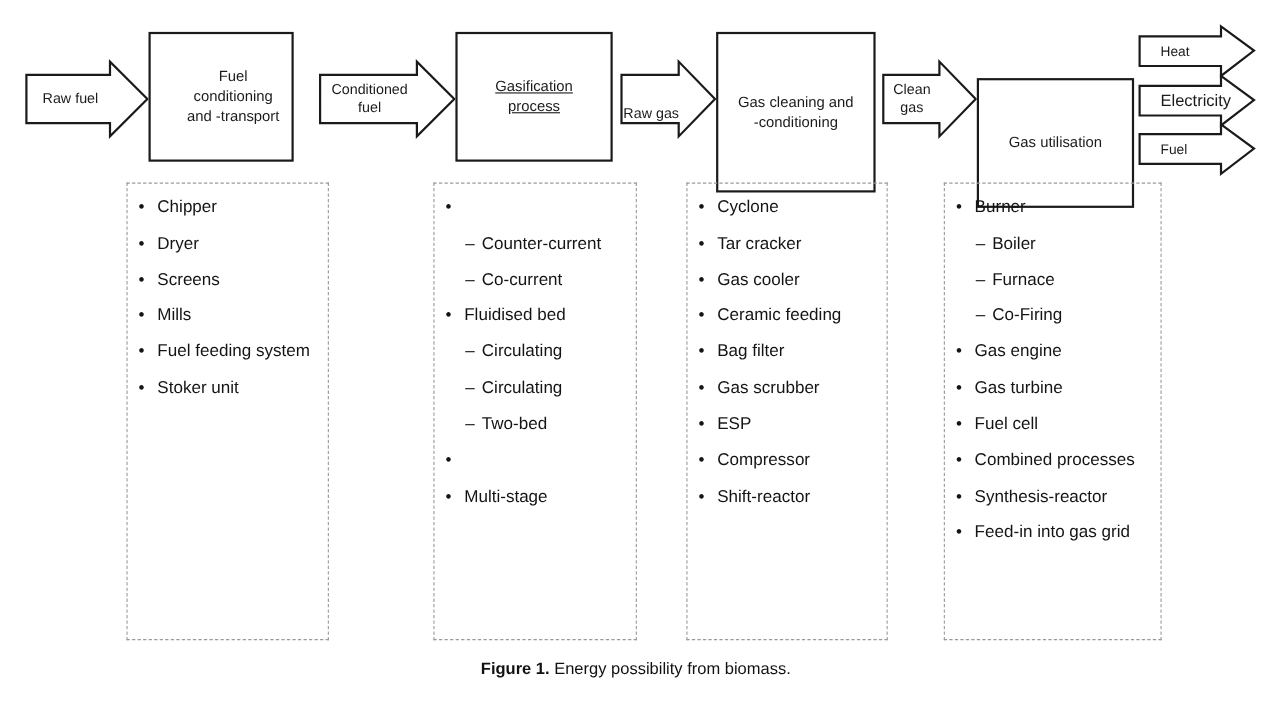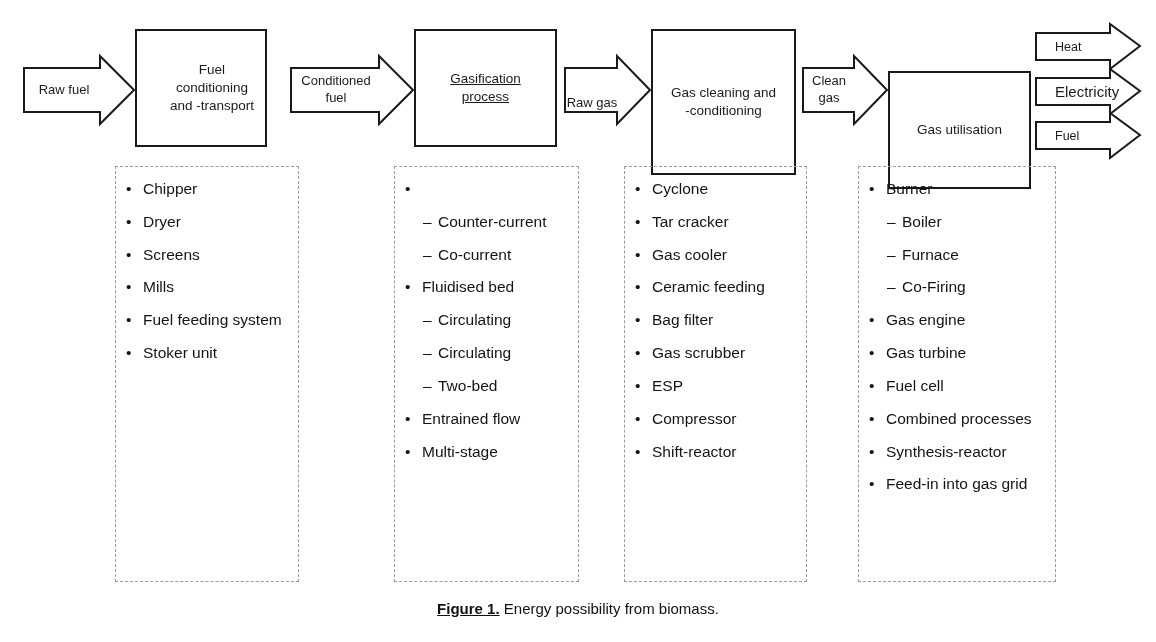--- a/index.html
+++ b/index.html
@@ -108,21 +108,21 @@
   
   #caption {
     position: absolute;
     left: 0;
     top: 600px;
     width: 1156px;
     text-align: center;
     font-size: 15px;
     color: #111111;
   }
-  #caption .cap-strong { font-weight: bold; text-decoration: underline; }
+  #caption .cap-strong { font-weight: bold; }
 </style>
 </head>
 <body>
 
 <div id="page">
 
   <svg id="arrow-layer" viewBox="0 0 1156 642" xmlns="http://www.w3.org/2000/svg">
 
     <polygon points="24,68 100,68 100,56 134,90 100,124 100,112 24,112"></polygon>
 
@@ -248,21 +248,20 @@
         <li class="opt-item sub">
           <span class="opt-marker">–</span>
           <span class="opt-text">Circulating</span>
         </li>
         <li class="opt-item sub">
           <span class="opt-marker">–</span>
           <span class="opt-text">Two-bed</span>
         </li>
         <li class="opt-item">
           <span class="opt-marker">•</span>
-          <span class="opt-text">Entrained flow</span>
         </li>
         <li class="opt-item">
           <span class="opt-marker">•</span>
           <span class="opt-text">Multi-stage</span>
         </li>
       </ul>
   </div>
 
   <div class="opt-panel" style="left:624px; top:166px; width:183px; height:416px;">
     <ul class="opt-list">

